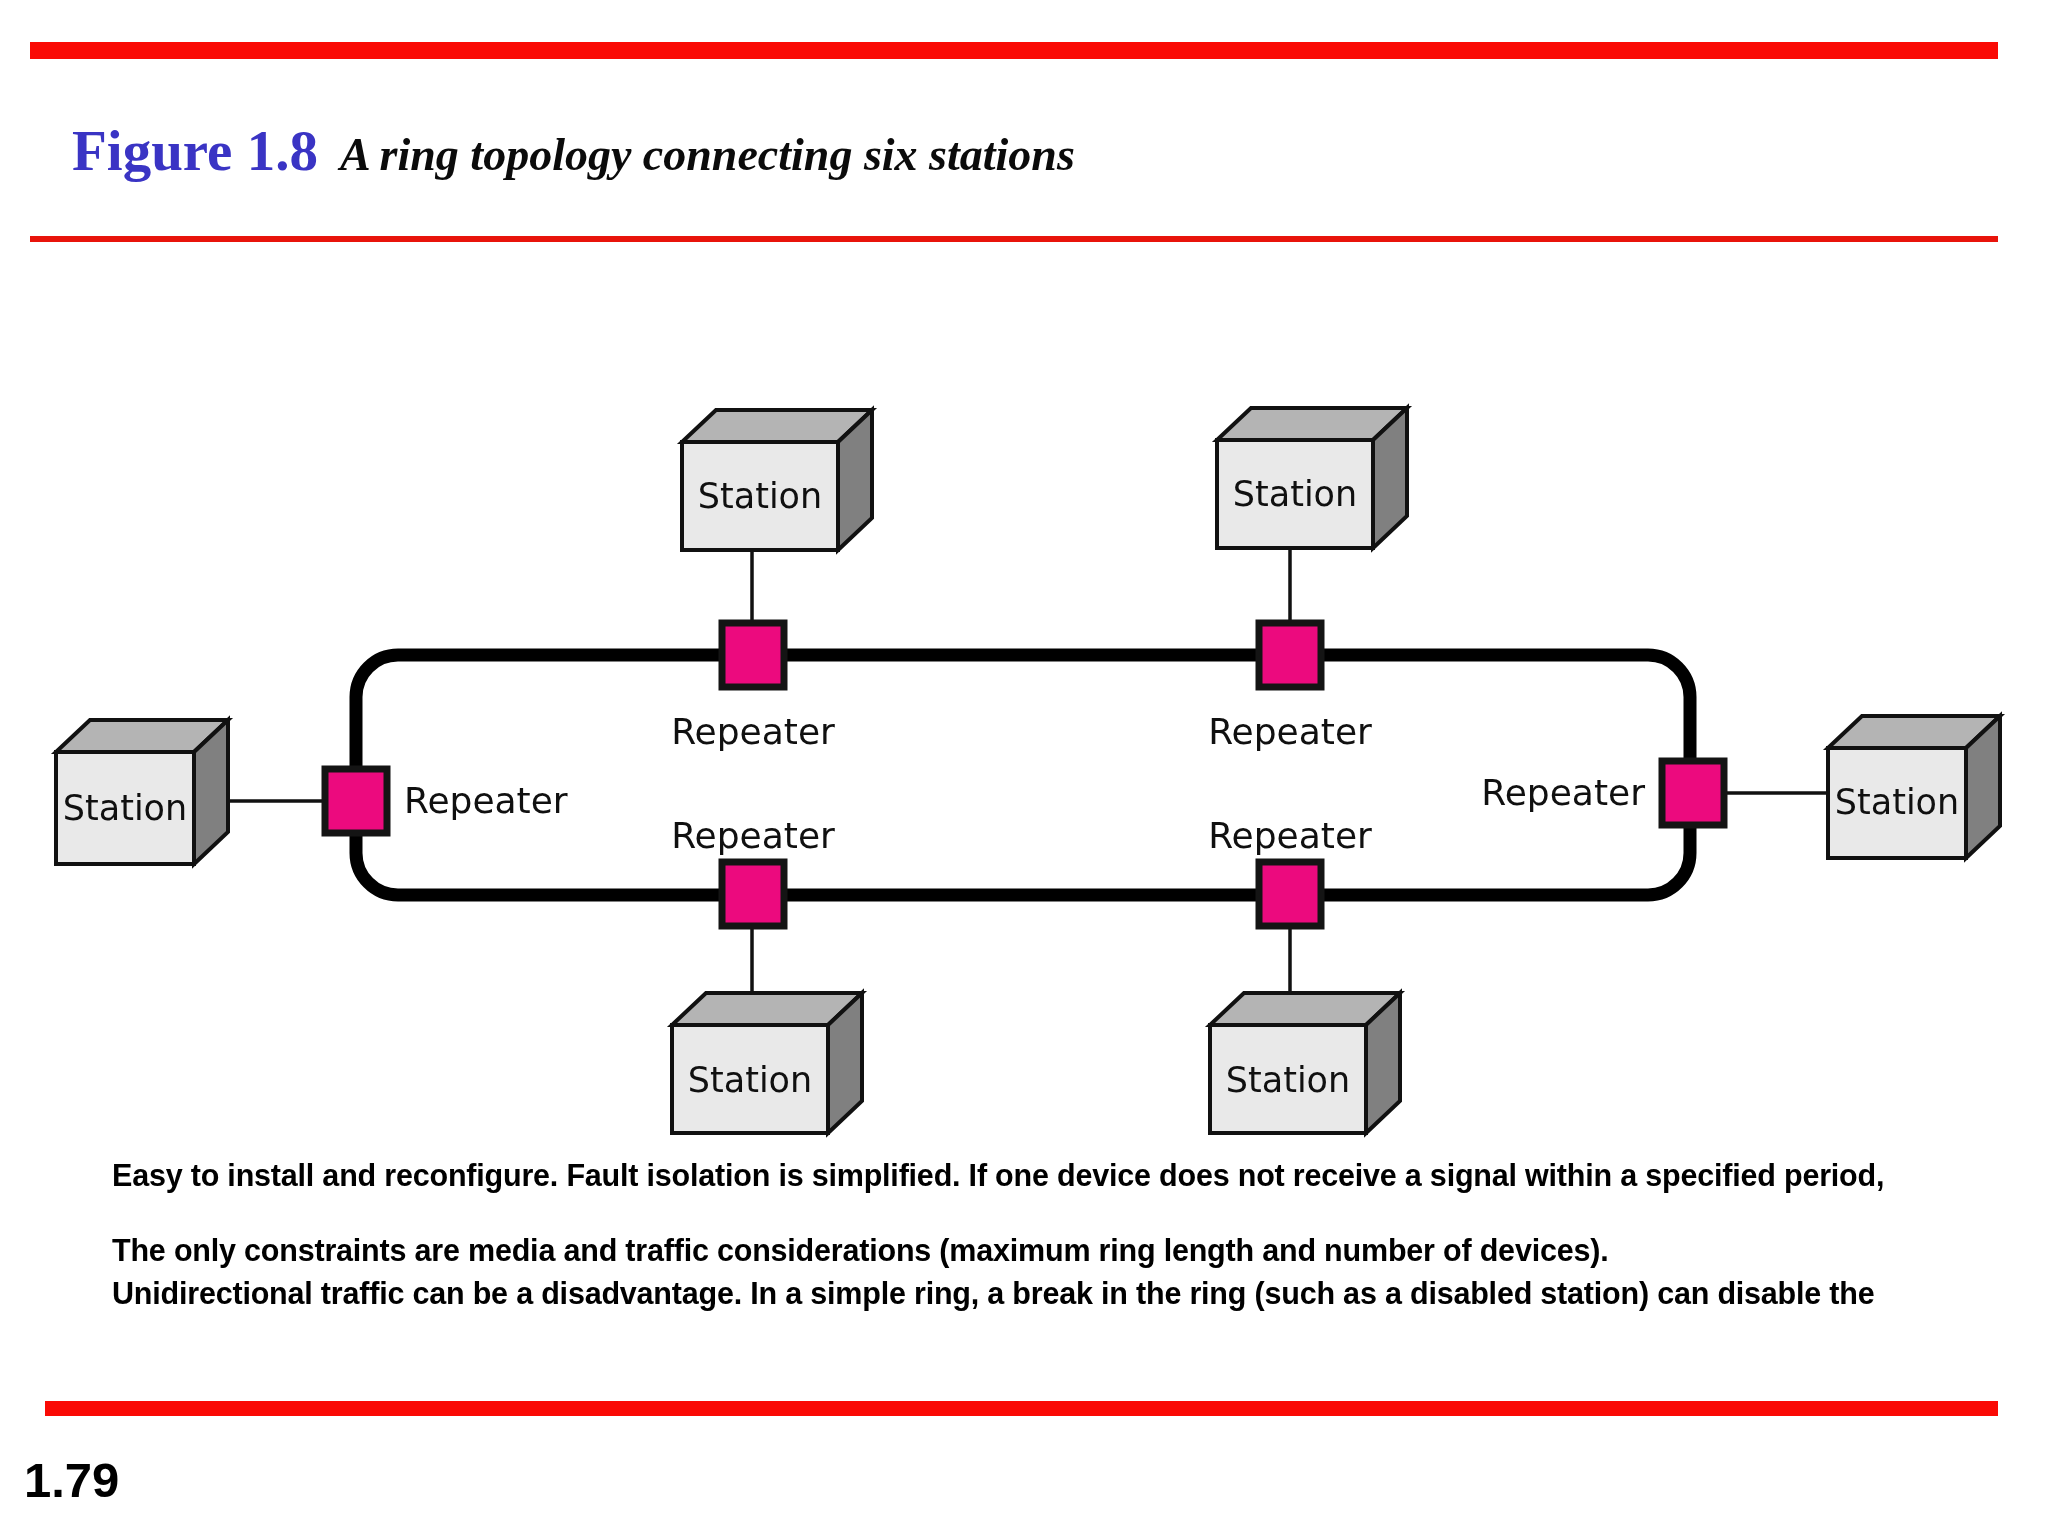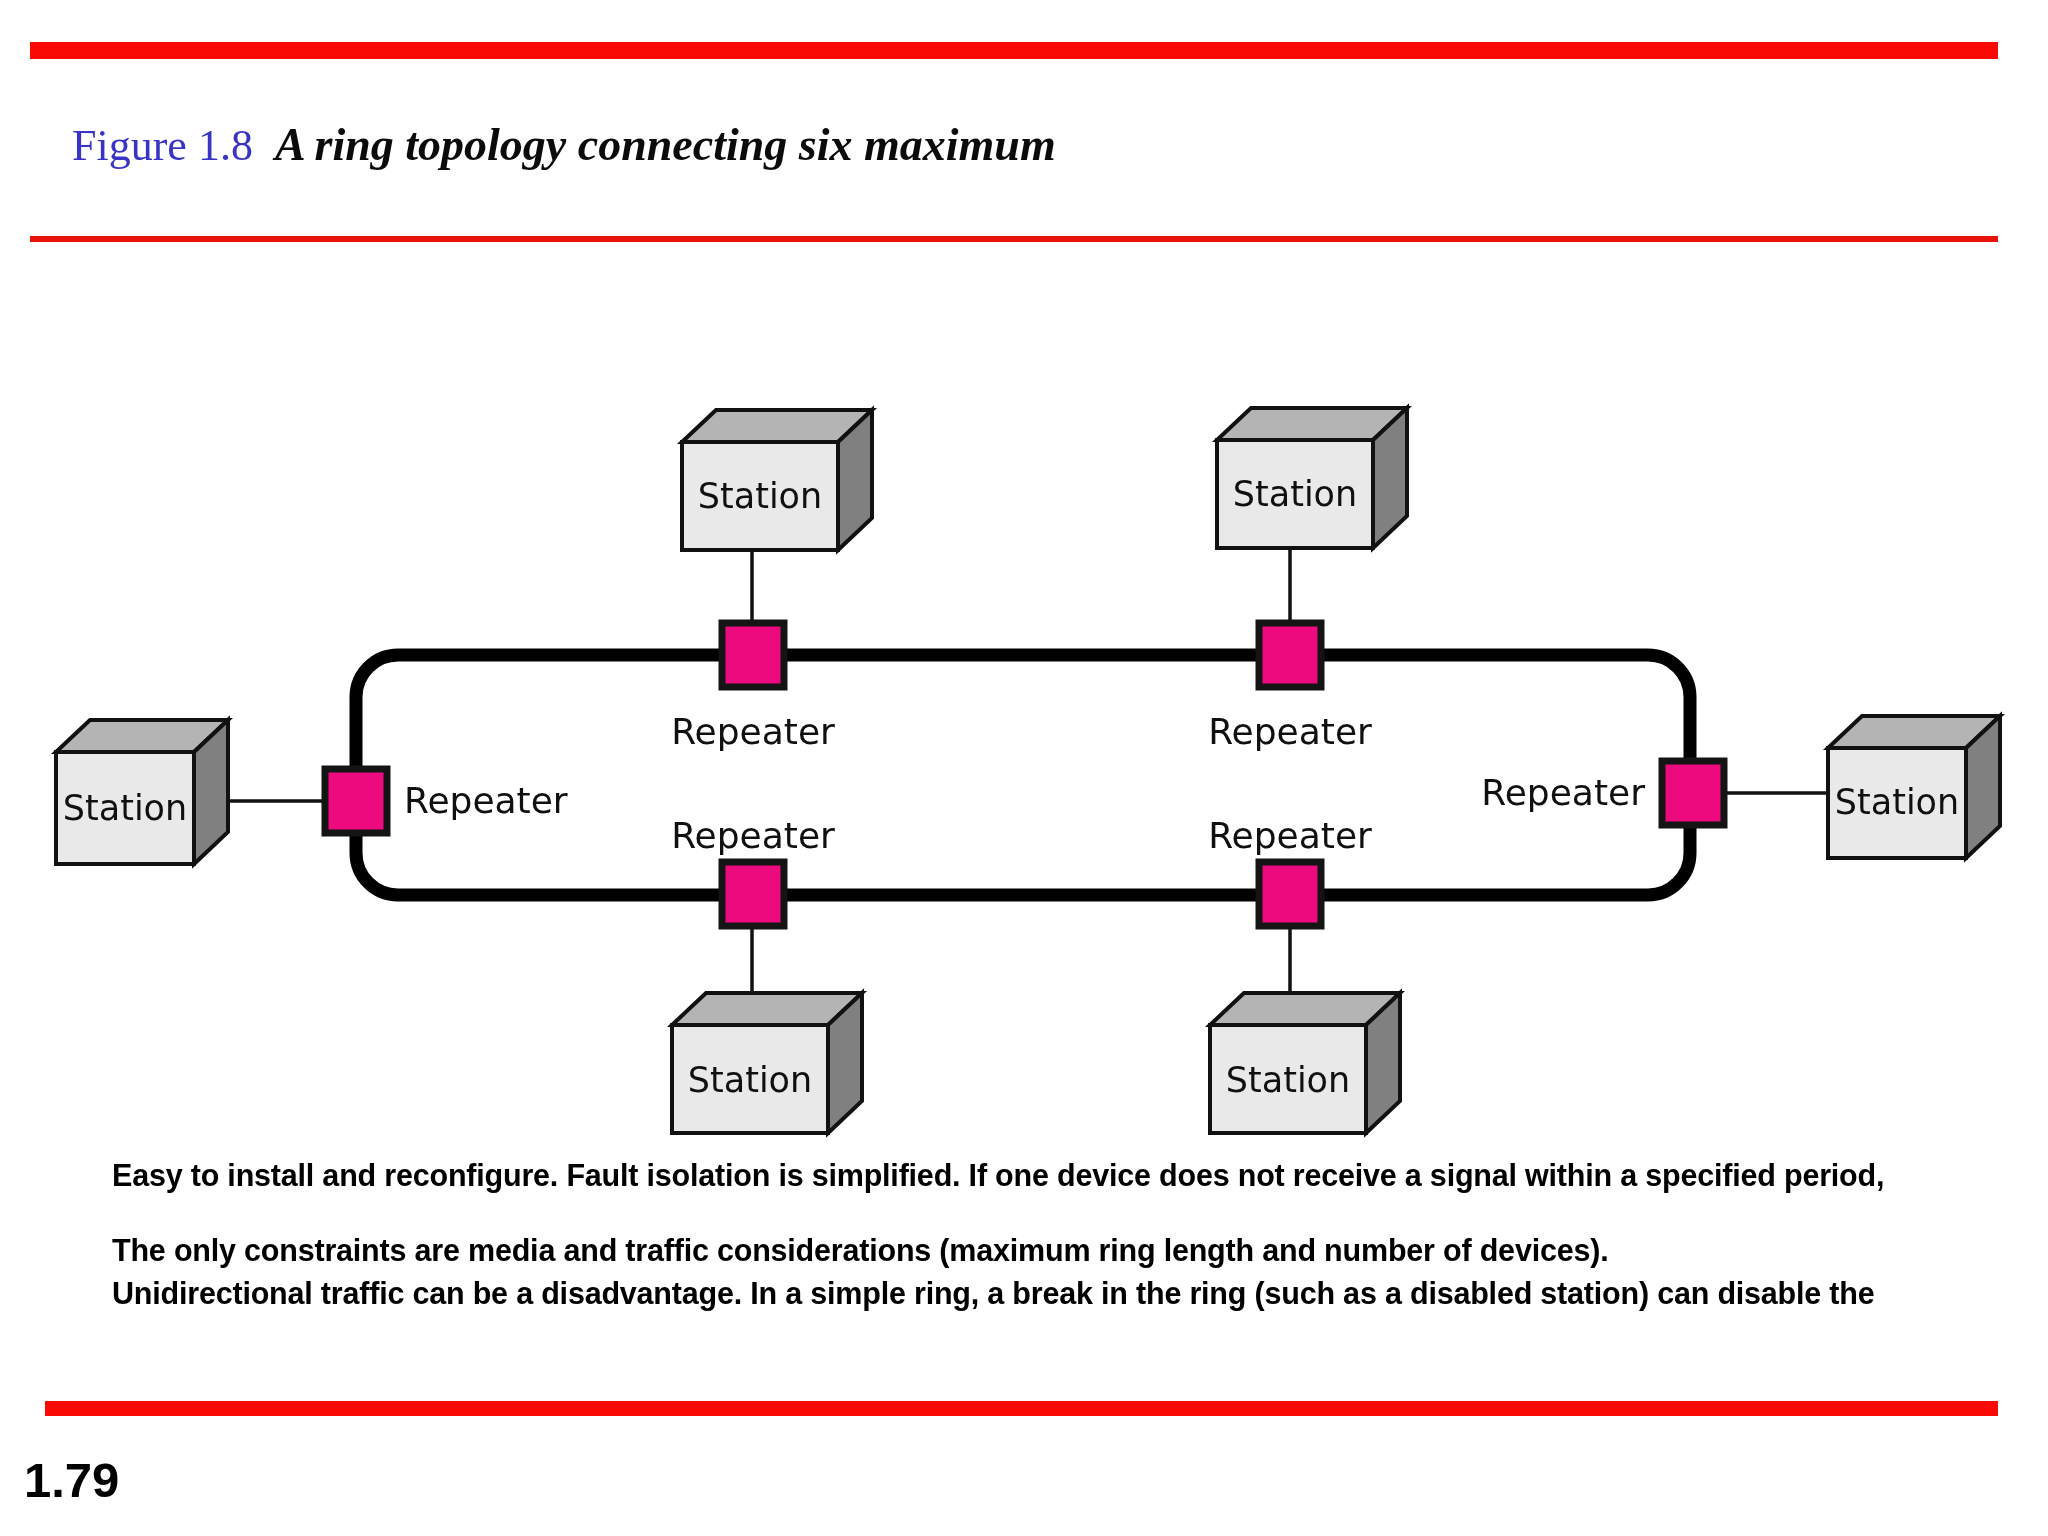--- a/index.html
+++ b/index.html
@@ -43,22 +43,22 @@
 
   
   .header {
     position: absolute;
     left: 72px;
     top: 118px;
     white-space: nowrap;
   }
   .fig-label {
     font-family: "Liberation Serif", "DejaVu Serif", serif;
-    font-weight: normal;
-    font-size: 44px;
+    font-weight: bold;
+    font-size: 57px;
     color: #3A34C4;
     letter-spacing: 0px;
   }
   .fig-caption {
     font-family: "Liberation Serif", "DejaVu Serif", serif;
     font-weight: bold;
     font-style: italic;
     font-size: 46px;
     color: #0b0b0b;
     margin-left: 22px;
@@ -112,21 +112,21 @@
     font-size: 49px;
     color: #000000;
   }
 </style>
 </head>
 <body>
 
 <div class="rule-thick-top"></div>
 
 <div class="header">
-  <span class="fig-label">Figure 1.8</span><span class="fig-caption">A ring topology connecting six maximum</span>
+  <span class="fig-label">Figure 1.8</span><span class="fig-caption">A ring topology connecting six stations</span>
 </div>
 
 <div class="rule-thin"></div>
 
 <svg id="diagram" viewBox="0 0 2048 1536">
   <defs>
     <g id="boxShape"></g>
   </defs>
 
   <line x1="752" y1="548" x2="752" y2="660" stroke="#111" stroke-width="3.5"></line>

